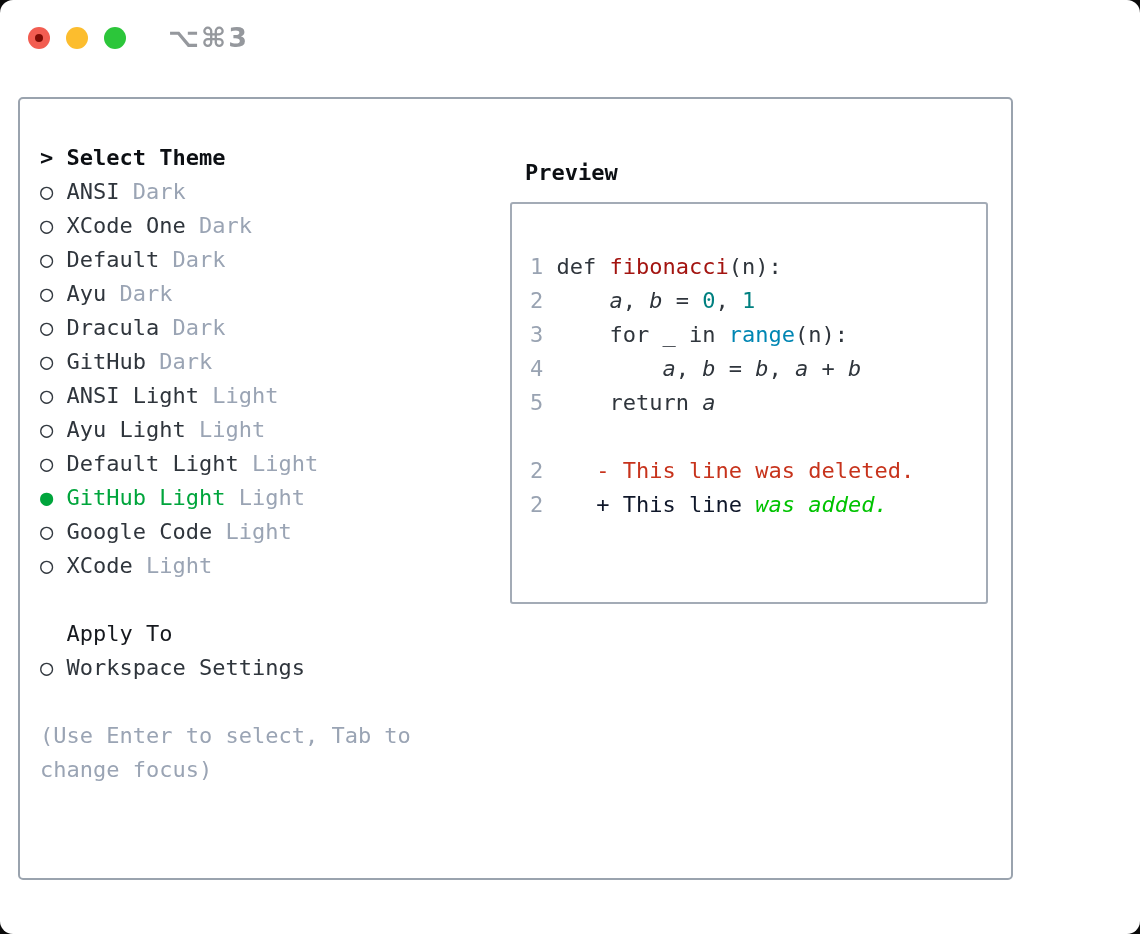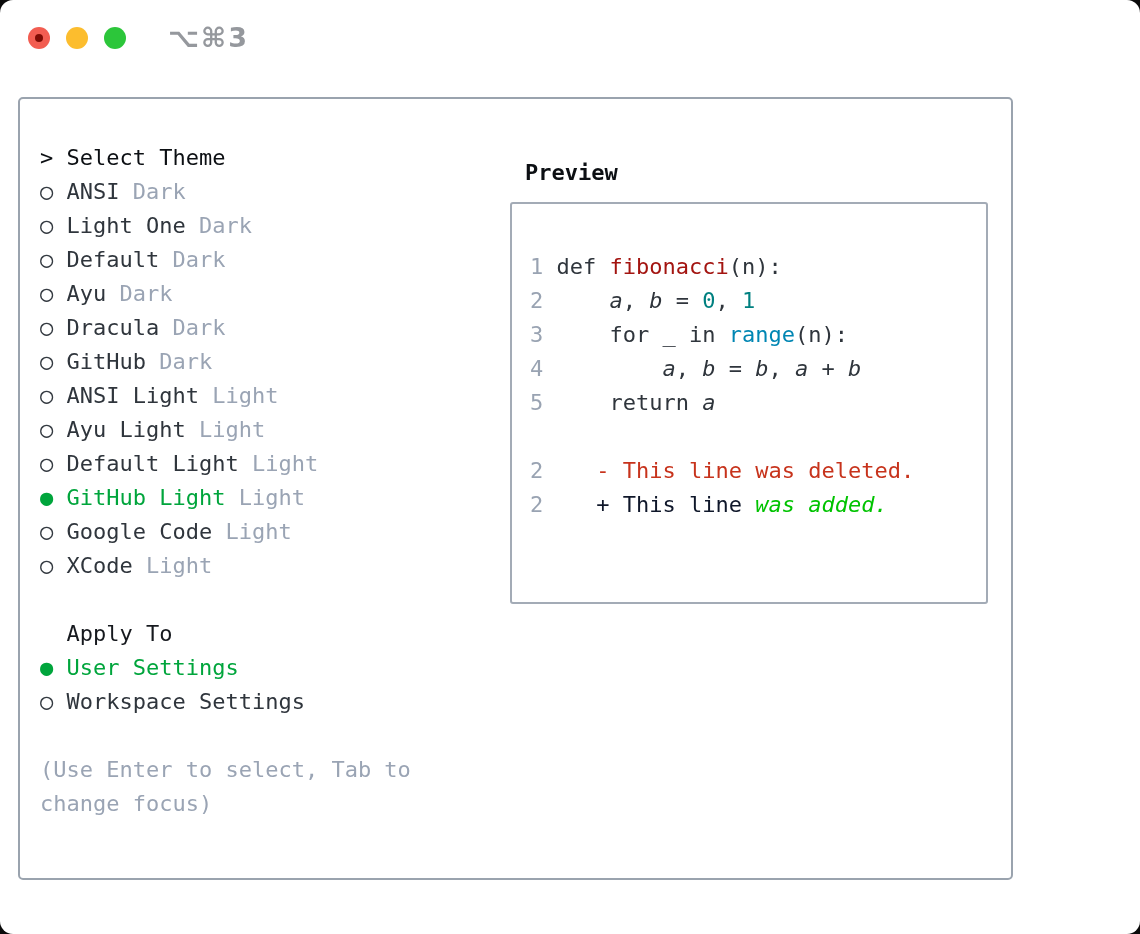--- a/index.html
+++ b/index.html
@@ -13,21 +13,21 @@
   .dot-yellow{background:#fcbd2e;}
   .dot-green{background:#2cc63a;}
   .win-title{margin-left:26px;color:#95989d;font-weight:bold;font-size:27px;letter-spacing:2px;
              font-family:"DejaVu Sans",sans-serif;}
   
   .panel{position:absolute;left:18px;top:97px;width:995px;height:783px;border:2px solid #9aa3ae;
          border-radius:5px;box-sizing:border-box;background:#fff;}
   .line{height:34px;white-space:pre;}
   
   .list-col{position:absolute;left:20px;top:42px;}
-  .list-header{font-weight:normal;color:#0c0f13;}
+  .list-header{font-weight:bold;color:#0c0f13;}
   .radio{color:#343a41;}
   .radio.sel{color:#00a53c;}
   .tname{color:#2f353c;}
   .tname.sel{color:#00a53c;}
   .muted{color:#9aa4b4;}
   .apply-header{color:#16191e;}
   .hint{width:424px;color:#9aa4b4;white-space:normal;margin-top:0;}
   
   .preview-title{position:absolute;left:484px;top:57px;font-weight:bold;color:#0c0f13;margin-left:21px;}
   .preview-box{position:absolute;left:490px;top:103px;width:478px;height:402px;box-sizing:border-box;
@@ -57,36 +57,35 @@
     <div class="dot dot-green"></div>
     <div class="win-title">⌥⌘3</div>
   </div>
 
   <div class="panel">
 
     <div class="list-col">
       <div class="line list-header"><span>&gt;</span><span> </span><span>Select Theme</span></div>
       <div id="theme-list">
           <div class="line"><span class="radio">○</span><span class="tname"> ANSI</span><span class="muted"> Dark</span></div>
-          <div class="line"><span class="radio">○</span><span class="tname"> Light One</span><span class="muted"> Dark</span></div>
+          <div class="line"><span class="radio">○</span><span class="tname"> XCode One</span><span class="muted"> Dark</span></div>
           <div class="line"><span class="radio">○</span><span class="tname"> Default</span><span class="muted"> Dark</span></div>
           <div class="line"><span class="radio">○</span><span class="tname"> Ayu</span><span class="muted"> Dark</span></div>
           <div class="line"><span class="radio">○</span><span class="tname"> Dracula</span><span class="muted"> Dark</span></div>
           <div class="line"><span class="radio">○</span><span class="tname"> GitHub</span><span class="muted"> Dark</span></div>
           <div class="line"><span class="radio">○</span><span class="tname"> ANSI Light</span><span class="muted"> Light</span></div>
           <div class="line"><span class="radio">○</span><span class="tname"> Ayu Light</span><span class="muted"> Light</span></div>
           <div class="line"><span class="radio">○</span><span class="tname"> Default Light</span><span class="muted"> Light</span></div>
           <div class="line"><span class="radio sel">●</span><span class="tname sel"> GitHub Light</span><span class="muted"> Light</span></div>
           <div class="line"><span class="radio">○</span><span class="tname"> Google Code</span><span class="muted"> Light</span></div>
           <div class="line"><span class="radio">○</span><span class="tname"> XCode</span><span class="muted"> Light</span></div>
         </div>
       <div class="line"> </div>
       <div class="line apply-header"><span>  </span><span>Apply To</span></div>
       <div id="apply-list">
-          <div class="line"><span class="radio sel">●</span><span class="tname sel"> User Settings</span></div>
           <div class="line"><span class="radio">○</span><span class="tname"> Workspace Settings</span></div>
         </div>
       <div class="line"> </div>
       <div class="hint">(Use Enter to select, Tab to change focus)</div>
     </div>
 
     <div class="preview-title">Preview</div>
 
     <div class="preview-box">
       <div id="code-lines">

